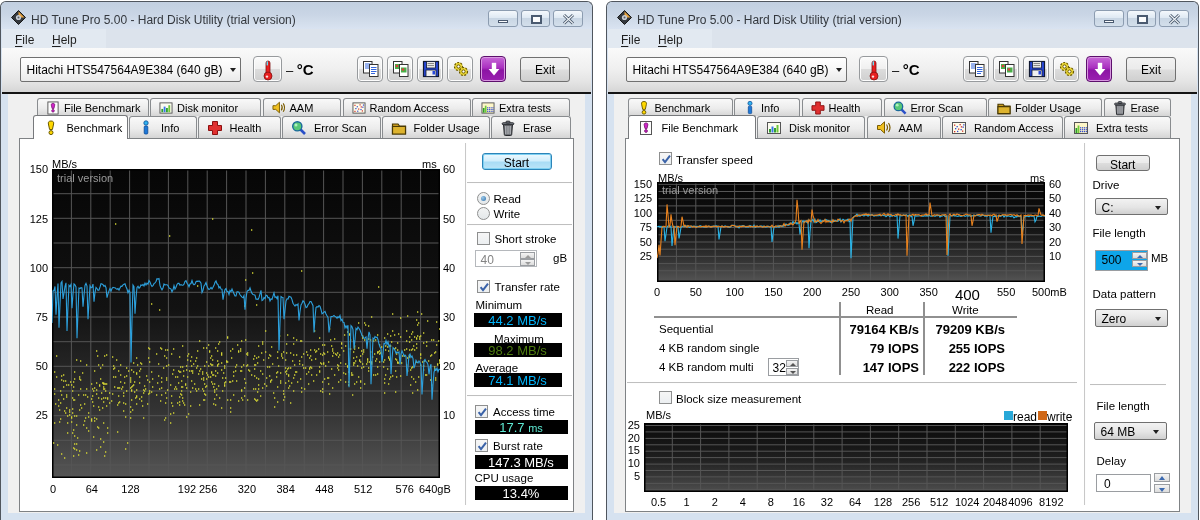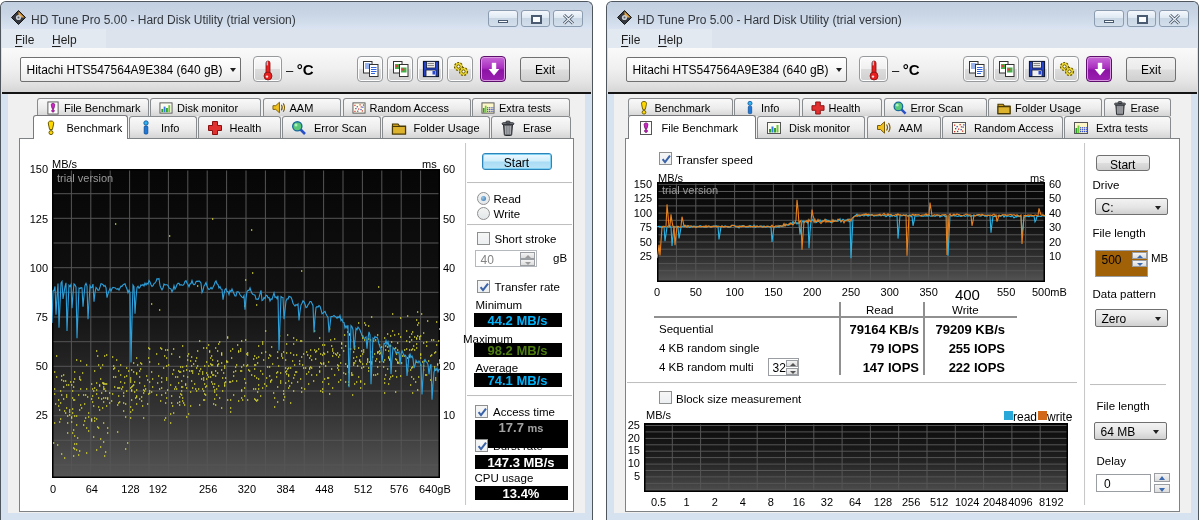--- a/index.html
+++ b/index.html
@@ -26,21 +26,21 @@
 .carr{border-left:3.5px solid transparent;border-right:3.5px solid transparent;
  border-top:4px solid #202020;width:0;height:0}
 .panel{background:#fff;border:1px solid #7f8285}
 .tab{border:1px solid #898c8f;border-bottom:none;border-radius:3px 3px 0 0;
  background:linear-gradient(#f9f9f9 0%,#ececec 55%,#d5d5d5 100%);overflow:hidden}
 .tabA{border:1px solid #77797c;border-bottom:none;border-radius:3px 3px 0 0;background:#fff;overflow:hidden}
 .tlab{font-size:11px;color:#000;white-space:nowrap}
 .cb{width:13px;height:13px;border:1px solid #8e8f8f;background:linear-gradient(#f6f6f6,#eceff1)}
 .rad{width:13px;height:13px;border:1px solid #8e8f8f;border-radius:50%;
  background:linear-gradient(#f2f3f3,#e4e8ea)}
-.blk{background:#000;font-weight:bold;font-size:13px;text-align:center;color:#fff}
+.blk{background:#000;font-weight:normal;font-size:13px;text-align:center;color:#fff}
 .spb{border:1px solid #9a9da1;background:linear-gradient(#f4f4f4,#dcdcdc)}
 .sep{background:#bfbfbf;box-shadow:0 1px 0 #fdfdfd}
 .vsep{background:#c8c8c8;box-shadow:1px 0 0 #fdfdfd}
 </style></head><body>
 <div class="win" style="left:0px">
     <div class="tbar"></div>
     <div style="left:10.0px;top:8.0px;width:15.0px;height:15.0px;">
       <svg width="15" height="15" viewBox="0 0 15 15" style="position:absolute;left:0;top:0">
         <polygon points="7.5,0.5 14.5,7.5 7.5,14.5 0.5,7.5" fill="#34383e" stroke="#181818" stroke-width="1"></polygon>
         <path d="M7.5 1.5 L13.5 7.5 L7.5 7.5 Z" fill="#e8a23c"></path>
@@ -299,27 +299,27 @@
     <div style="left:442.0px;top:259.6px;width:20.0px;height:12.0px;font-size:11px">40</div>
     <div style="left:20.0px;top:308.8px;width:27.0px;height:12.0px;text-align:right;font-size:11px">75</div>
     <div style="left:442.0px;top:308.8px;width:20.0px;height:12.0px;font-size:11px">30</div>
     <div style="left:20.0px;top:358.0px;width:27.0px;height:12.0px;text-align:right;font-size:11px">50</div>
     <div style="left:442.0px;top:358.0px;width:20.0px;height:12.0px;font-size:11px">20</div>
     <div style="left:20.0px;top:407.2px;width:27.0px;height:12.0px;text-align:right;font-size:11px">25</div>
     <div style="left:442.0px;top:407.2px;width:20.0px;height:12.0px;font-size:11px">10</div>
     <div style="left:40.0px;top:481.0px;width:24.0px;height:12.0px;text-align:center;font-size:11px">0</div>
     <div style="left:78.8px;top:481.0px;width:24.0px;height:12.0px;text-align:center;font-size:11px">64</div>
     <div style="left:117.5px;top:481.0px;width:24.0px;height:12.0px;text-align:center;font-size:11px">128</div>
-    <div style="left:145px;top:481.0px;width:24.0px;height:12.0px;text-align:center;font-size:11px">192</div>
+    <div style="left:174px;top:481.0px;width:24.0px;height:12.0px;text-align:center;font-size:11px">192</div>
     <div style="left:195.1px;top:481.0px;width:24.0px;height:12.0px;text-align:center;font-size:11px">256</div>
     <div style="left:233.9px;top:481.0px;width:24.0px;height:12.0px;text-align:center;font-size:11px">320</div>
     <div style="left:272.6px;top:481.0px;width:24.0px;height:12.0px;text-align:center;font-size:11px">384</div>
     <div style="left:311.4px;top:481.0px;width:24.0px;height:12.0px;text-align:center;font-size:11px">448</div>
     <div style="left:350.2px;top:481.0px;width:24.0px;height:12.0px;text-align:center;font-size:11px">512</div>
-    <div style="left:388.9px;top:481.0px;width:24.0px;height:12.0px;text-align:left;font-size:11px">576</div>
+    <div style="left:388.9px;top:481.0px;width:24.0px;height:12.0px;text-align:right;font-size:11px">576</div>
     <div style="left:418.0px;top:481.0px;font-size:11px">640gB</div>
     <div class="vsep" style="left:464.0px;top:141.0px;width:1.2px;height:362.0px;"></div>
     <div style="left:480.5px;top:150.5px;width:70.0px;height:17.5px;border:1px solid #2c84b8;border-radius:3px;background:linear-gradient(#edf9fe 0%,#d1eefc 45%,#a9dcf5 55%,#bce5f8 100%);box-shadow:inset 0 0 0 1px #7ed0f2;text-align:center;padding-top:2px;font-size:12px">Start</div>
     <div class="sep" style="left:466.0px;top:179.5px;width:105.0px;height:1.2px;"></div>
     <div class="rad" style="left:475.5px;top:189.5px;width:13.0px;height:13.0px;">
       <div style="left:3px;top:3px;width:5px;height:5px;border-radius:50%;background:radial-gradient(circle at 35% 35%,#9ac8e8,#2d6da8)"></div>
     </div>
     <div style="left:492.5px;top:190.5px;">Read</div>
     <div class="rad" style="left:475.5px;top:204.5px;width:13.0px;height:13.0px;"></div>
     <div style="left:492.5px;top:205.5px;">Write</div>
@@ -337,32 +337,32 @@
     </div>
     <div style="left:552.0px;top:250.0px;">gB</div>
     <div class="cb" style="left:475.5px;top:277.5px;width:13.0px;height:13.0px;">
       <svg width="13" height="13" viewBox="0 0 13 13" style="position:absolute;left:0;top:0">
         <path d="M2.6 6.2 L5 9.2 L10 2.6" fill="none" stroke="#3a62a8" stroke-width="2"></path>
       </svg>
     </div>
     <div style="left:493.5px;top:278.5px;">Transfer rate</div>
     <div style="left:474.5px;top:296.5px;">Minimum</div>
     <div class="blk" style="left:472.5px;top:311.0px;width:88.0px;height:14.0px;color:#00b2f8">44.2 MB/s</div>
-    <div style="left:462px;top:330.5px;">Maximum</div>
+    <div style="left:493px;top:330.5px;">Maximum</div>
     <div class="blk" style="left:472.5px;top:341.0px;width:88.0px;height:14.0px;color:#4d7c0f">98.2 MB/s</div>
     <div style="left:474.5px;top:360.0px;">Average</div>
     <div class="blk" style="left:472.5px;top:371.0px;width:88.0px;height:14.0px;color:#00b2f8">74.1 MB/s</div>
     <div class="sep" style="left:466.0px;top:392.8px;width:105.0px;height:1.2px;"></div>
     <div class="cb" style="left:474.0px;top:403.0px;width:13.0px;height:13.0px;">
       <svg width="13" height="13" viewBox="0 0 13 13" style="position:absolute;left:0;top:0">
         <path d="M2.6 6.2 L5 9.2 L10 2.6" fill="none" stroke="#3a62a8" stroke-width="2"></path>
       </svg>
     </div>
     <div style="left:492.0px;top:404.0px;">Access time</div>
-    <div class="blk" style="left:473.5px;top:418.0px;width:93.0px;height:28px;color:#a3a3a3">17.7 <span style="font-size:11px">ms</span></div>
+    <div class="blk" style="left:473.5px;top:418.0px;width:93.0px;height:14.0px;color:#5eead4">17.7 <span style="font-size:11px">ms</span></div>
     <div class="cb" style="left:474.0px;top:437.0px;width:13.0px;height:13.0px;">
       <svg width="13" height="13" viewBox="0 0 13 13" style="position:absolute;left:0;top:0">
         <path d="M2.6 6.2 L5 9.2 L10 2.6" fill="none" stroke="#3a62a8" stroke-width="2"></path>
       </svg>
     </div>
     <div style="left:492.0px;top:438.0px;">Burst rate</div>
     <div class="blk" style="left:473.5px;top:453.0px;width:93.0px;height:14.0px;">147.3 MB/s</div>
     <div style="left:473.5px;top:469.5px;">CPU usage</div>
     <div class="blk" style="left:473.5px;top:484.0px;width:93.0px;height:14.0px;">13.4%</div>
   </div>
@@ -715,21 +715,21 @@
     <div style="left:401.2px;top:493.5px;width:30.0px;height:12.0px;font-size:11px">4096</div>
     <div style="left:429.3px;top:493.5px;width:30.0px;height:12.0px;text-align:center;font-size:11px">8192</div>
     <div class="vsep" style="left:477.0px;top:141.0px;width:1.2px;height:362.0px;"></div>
     <div class="btn" style="left:488.5px;top:152.5px;width:54.5px;height:16.5px;padding-top:2px">Start</div>
     <div style="left:485.5px;top:176.5px;">Drive</div>
     <div class="combog" style="left:487.5px;top:195.5px;width:73.5px;height:17.5px;">
       <div style="left:6px;top:2px">C:</div>
       <div class="carr" style="left:59px;top:7px"></div>
     </div>
     <div style="left:485.5px;top:225.0px;">File length</div>
-    <div style="left:487.5px;top:248.0px;width:53.0px;height:27px;border:1px solid #9a9da1;background:#a16207">
+    <div style="left:487.5px;top:248.0px;width:53.0px;height:21px;border:1px solid #9a9da1;background:#0ea5e9">
       <div style="left:6px;top:2px;font-size:12px">500</div>
       <div class="spb" style="left:36px;top:0.5px;width:15px;height:7.5px">
         <div style="left:4px;top:2px;border-left:3px solid transparent;border-right:3px solid transparent;border-bottom:3.5px solid #3c6ab0"></div>
       </div>
       <div class="spb" style="left:36px;top:8.5px;width:15px;height:7.5px">
         <div style="left:4px;top:2.5px;border-left:3px solid transparent;border-right:3px solid transparent;border-top:3.5px solid #3c6ab0"></div>
       </div>
     </div>
     <div style="left:544.0px;top:250.0px;">MB</div>
     <div style="left:485.5px;top:285.5px;">Data pattern</div>

